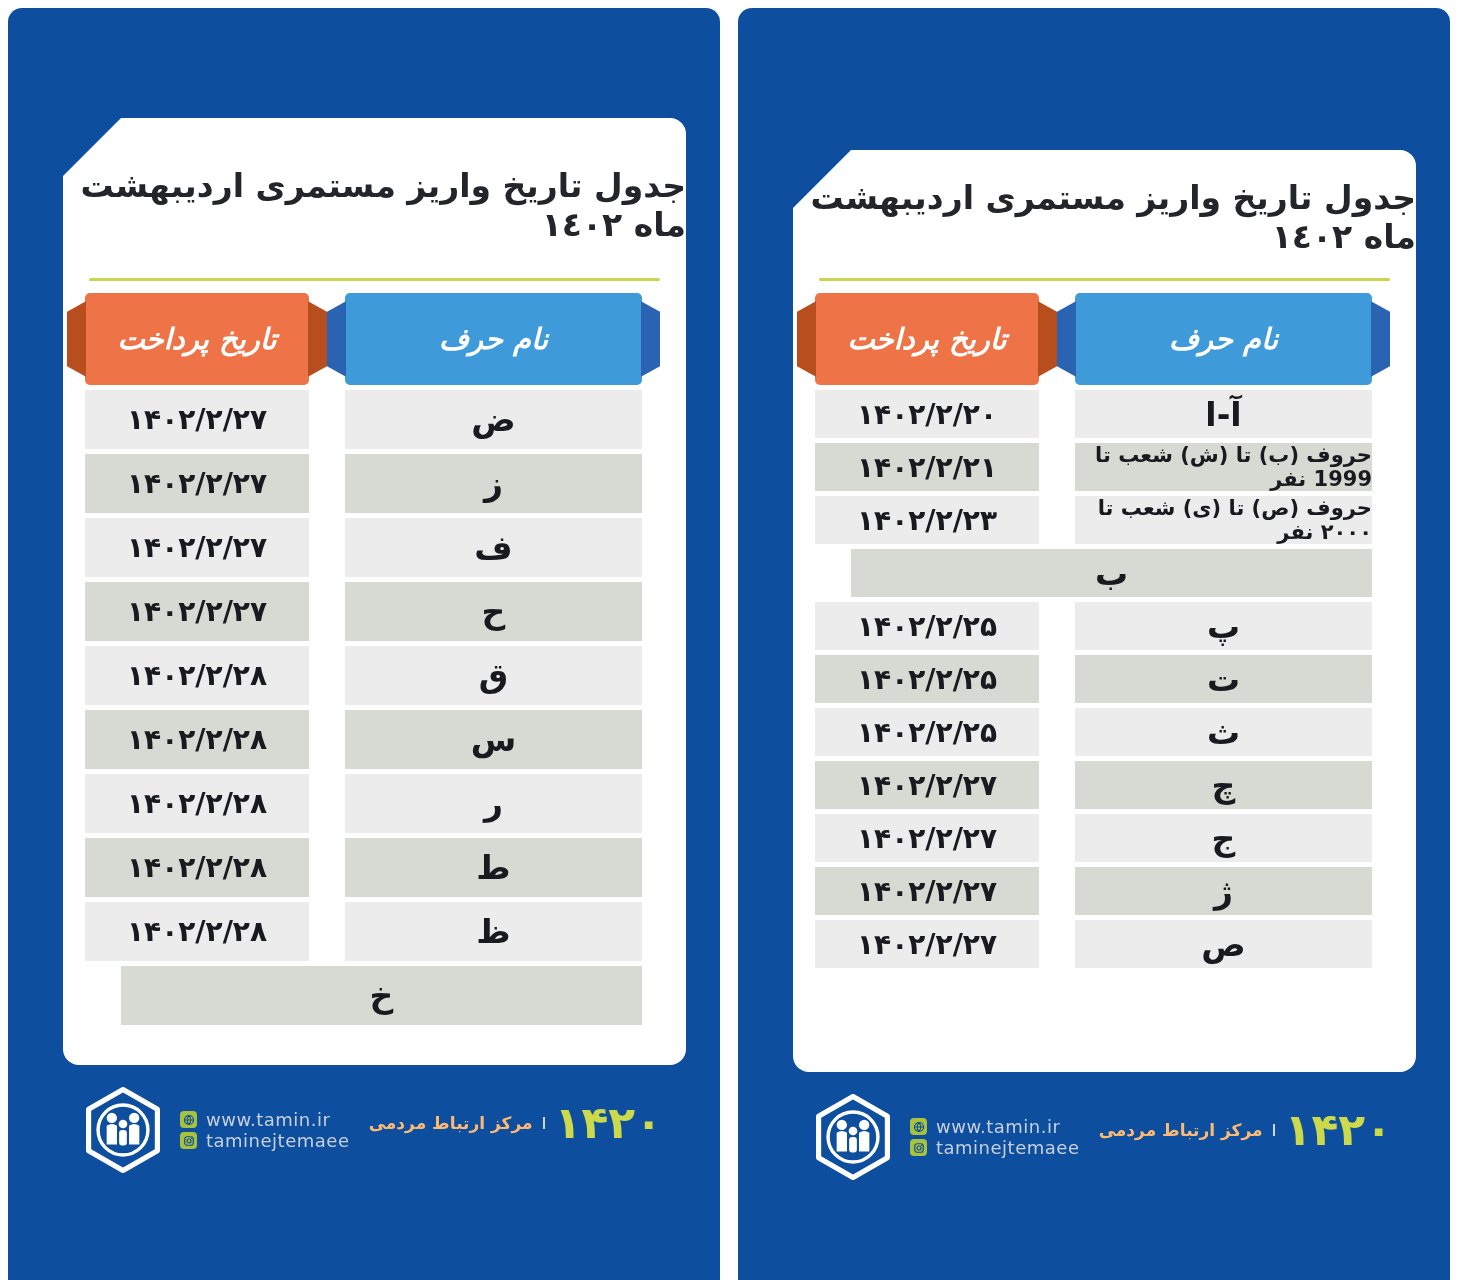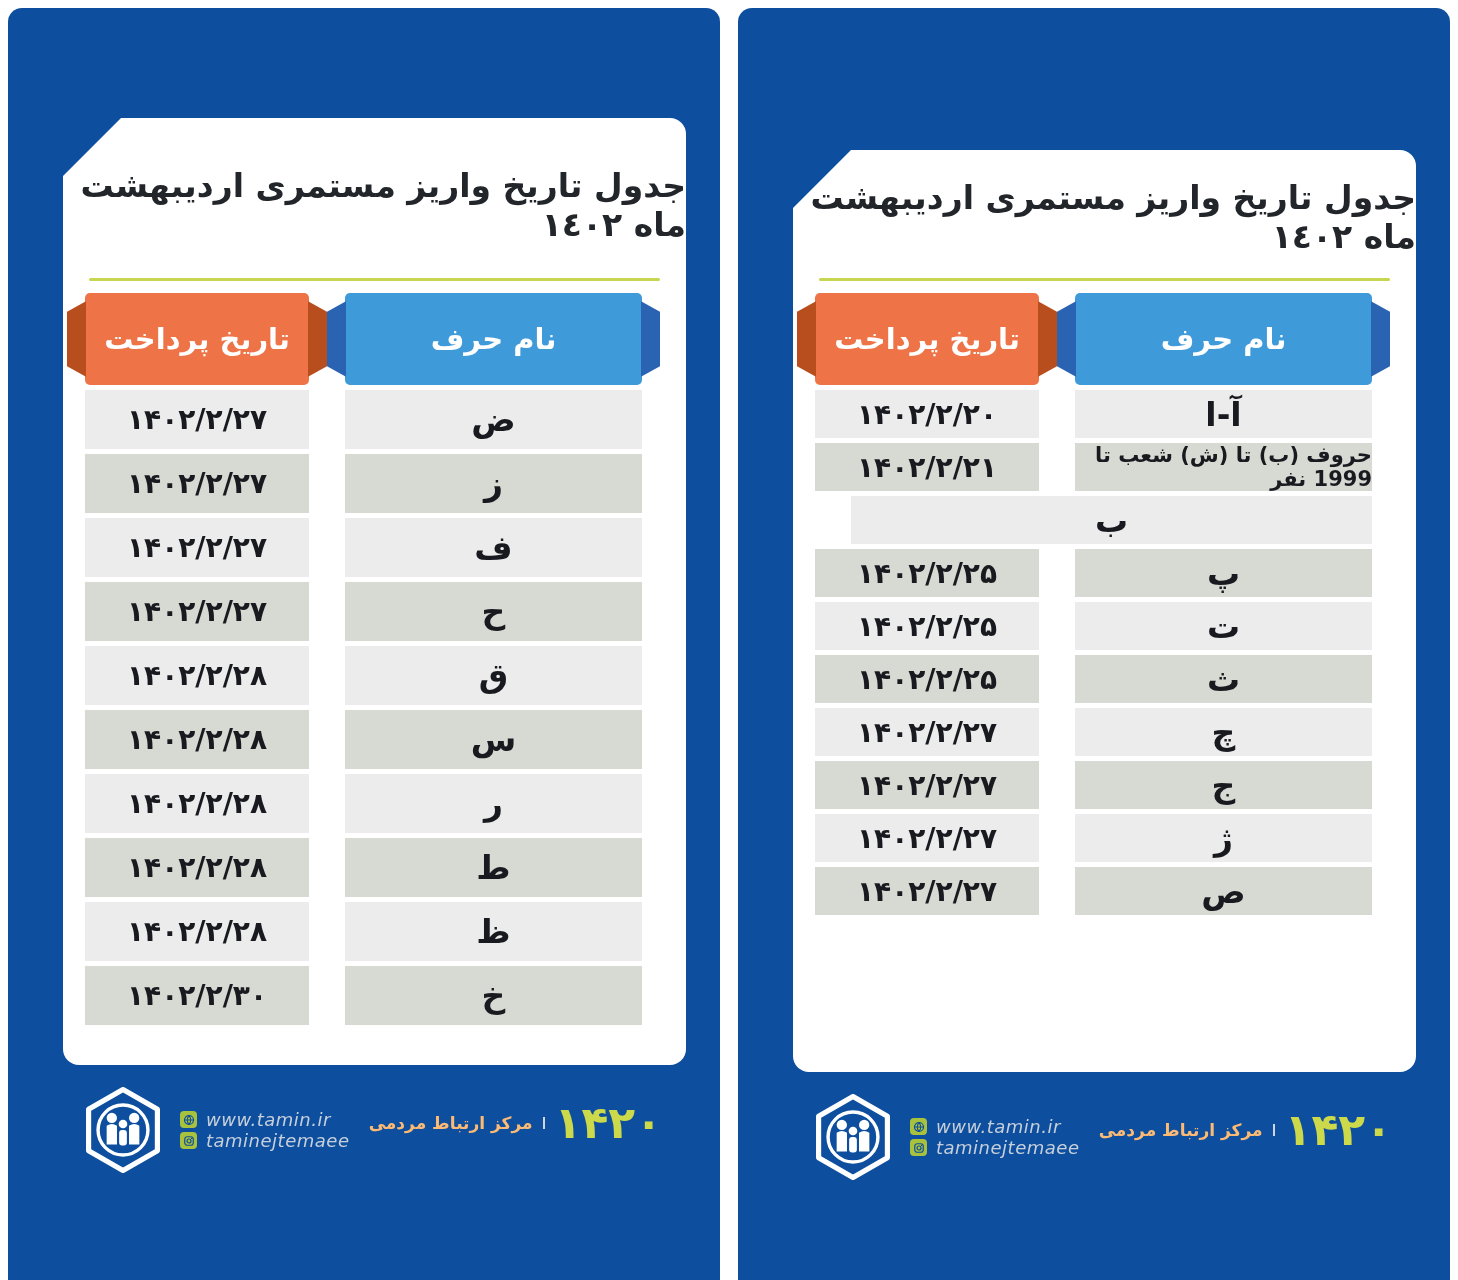--- a/index.html
+++ b/index.html
@@ -36,21 +36,21 @@
 
   .sep{height:3px;background:var(--separator-yellow);margin:0 26px;border-radius:2px;}
 
   .cols{direction:ltr;display:flex;padding:0 44px 0 22px;}
   .col-date{width:224px;flex:none;}
   .col-gap{width:36px;flex:none;}
   .col-name{flex:1;}
 
   .hdr-row{margin-top:12px;}
   .hdr{height:92px;display:flex;align-items:center;justify-content:center;
-    position:relative;border-radius:5px;direction:rtl;}
+    position:relative;border-radius:5px;direction:rtl;font-style:italic;}
   .hdr span{color:#ffffff;font-size:29px;font-weight:bold;}
   .hdr-date{background:var(--header-orange);}
   .hdr-name{background:var(--header-blue);}
   .hdr::before,.hdr::after{content:"";position:absolute;top:9%;height:82%;width:19px;}
   .hdr::before{left:-18px;clip-path:polygon(100% 0,100% 100%,0 86%,0 14%);}
   .hdr::after{right:-18px;clip-path:polygon(0 0,0 100%,100% 86%,100% 14%);}
   .hdr-date::before,.hdr-date::after{background:var(--header-orange-dark);}
   .hdr-name::before,.hdr-name::after{background:var(--header-blue-dark);}
 
   .rows{margin-top:5px;}
@@ -64,21 +64,21 @@
   .name-cell{flex:1;font-size:33px;font-weight:bold;}
   .name-cell.small{font-size:21px;font-weight:bold;}
   .row-pair:nth-child(odd) .cell{background:var(--row-light);}
   .row-pair:nth-child(even) .cell{background:var(--row-dark);}
 
   
   .panel-footer{flex:1;display:flex;align-items:flex-start;justify-content:space-between;
     padding:22px 58px 0 72px;}
   .brand{display:flex;align-items:center;direction:ltr;}
   .tamin-logo{width:86px;height:86px;flex:none;}
-  .links{margin-left:14px;display:flex;flex-direction:column;font-style:italic;}
+  .links{margin-left:14px;display:flex;flex-direction:column;}
   .link-line{display:flex;align-items:center;gap:9px;}
   .sq-icon{width:17px;height:17px;border-radius:4px;background:#a9c23d;
     display:flex;align-items:center;justify-content:center;flex:none;}
   .sq-icon svg{width:12px;height:12px;}
   .link-text{color:#c7d0da;font-size:18px;letter-spacing:0.5px;}
   .hotline{direction:rtl;display:flex;align-items:center;gap:10px;margin-top:14px;}
   .hotline-number{color:var(--hotline-yellow);font-size:44px;font-weight:bold;line-height:1;}
   .hotline-sep{width:2px;height:12px;background:#cfd6df;display:inline-block;}
   .hotline-label{color:#fdba74;font-size:17px;font-weight:bold;}
 </style>
@@ -143,21 +143,20 @@
             <div class="cell date-cell">۱۴۰۲/۲/۲۸</div>
             <div class="spacer"></div>
             <div class="cell name-cell">ط</div>
           </div>
           <div class="row-pair">
             <div class="cell date-cell">۱۴۰۲/۲/۲۸</div>
             <div class="spacer"></div>
             <div class="cell name-cell">ظ</div>
           </div>
           <div class="row-pair">
-            <div class="cell date-cell">۱۴۰۲/۲/۳۰</div>
             <div class="spacer"></div>
             <div class="cell name-cell">خ</div>
           </div>
         </div>
     </div>
 
     <footer class="panel-footer">
       <div class="brand">
         <svg class="tamin-logo" viewBox="0 0 100 100" fill="none" stroke="#ffffff">
           <polygon points="50,3 90,26 90,74 50,97 10,74 10,26" stroke-width="6" stroke-linejoin="round"></polygon>
@@ -220,20 +219,25 @@
             <div class="cell date-cell">۱۴۰۲/۲/۲۰</div>
             <div class="spacer"></div>
             <div class="cell name-cell">آ-ا</div>
           </div>
           <div class="row-pair">
             <div class="cell date-cell">۱۴۰۲/۲/۲۱</div>
             <div class="spacer"></div>
             <div class="cell name-cell small">حروف (ب) تا (ش) شعب تا 1999 نفر</div>
           </div>
           <div class="row-pair">
+            <div class="cell date-cell">۱۴۰۲/۲/۲۳</div>
+            <div class="spacer"></div>
+            <div class="cell name-cell small">حروف (ص) تا (ی) شعب تا ۲۰۰۰ نفر</div>
+          </div>
+          <div class="row-pair">
             <div class="spacer"></div>
             <div class="cell name-cell">ب</div>
           </div>
           <div class="row-pair">
             <div class="cell date-cell">۱۴۰۲/۲/۲۵</div>
             <div class="spacer"></div>
             <div class="cell name-cell">پ</div>
           </div>
           <div class="row-pair">
             <div class="cell date-cell">۱۴۰۲/۲/۲۵</div>

